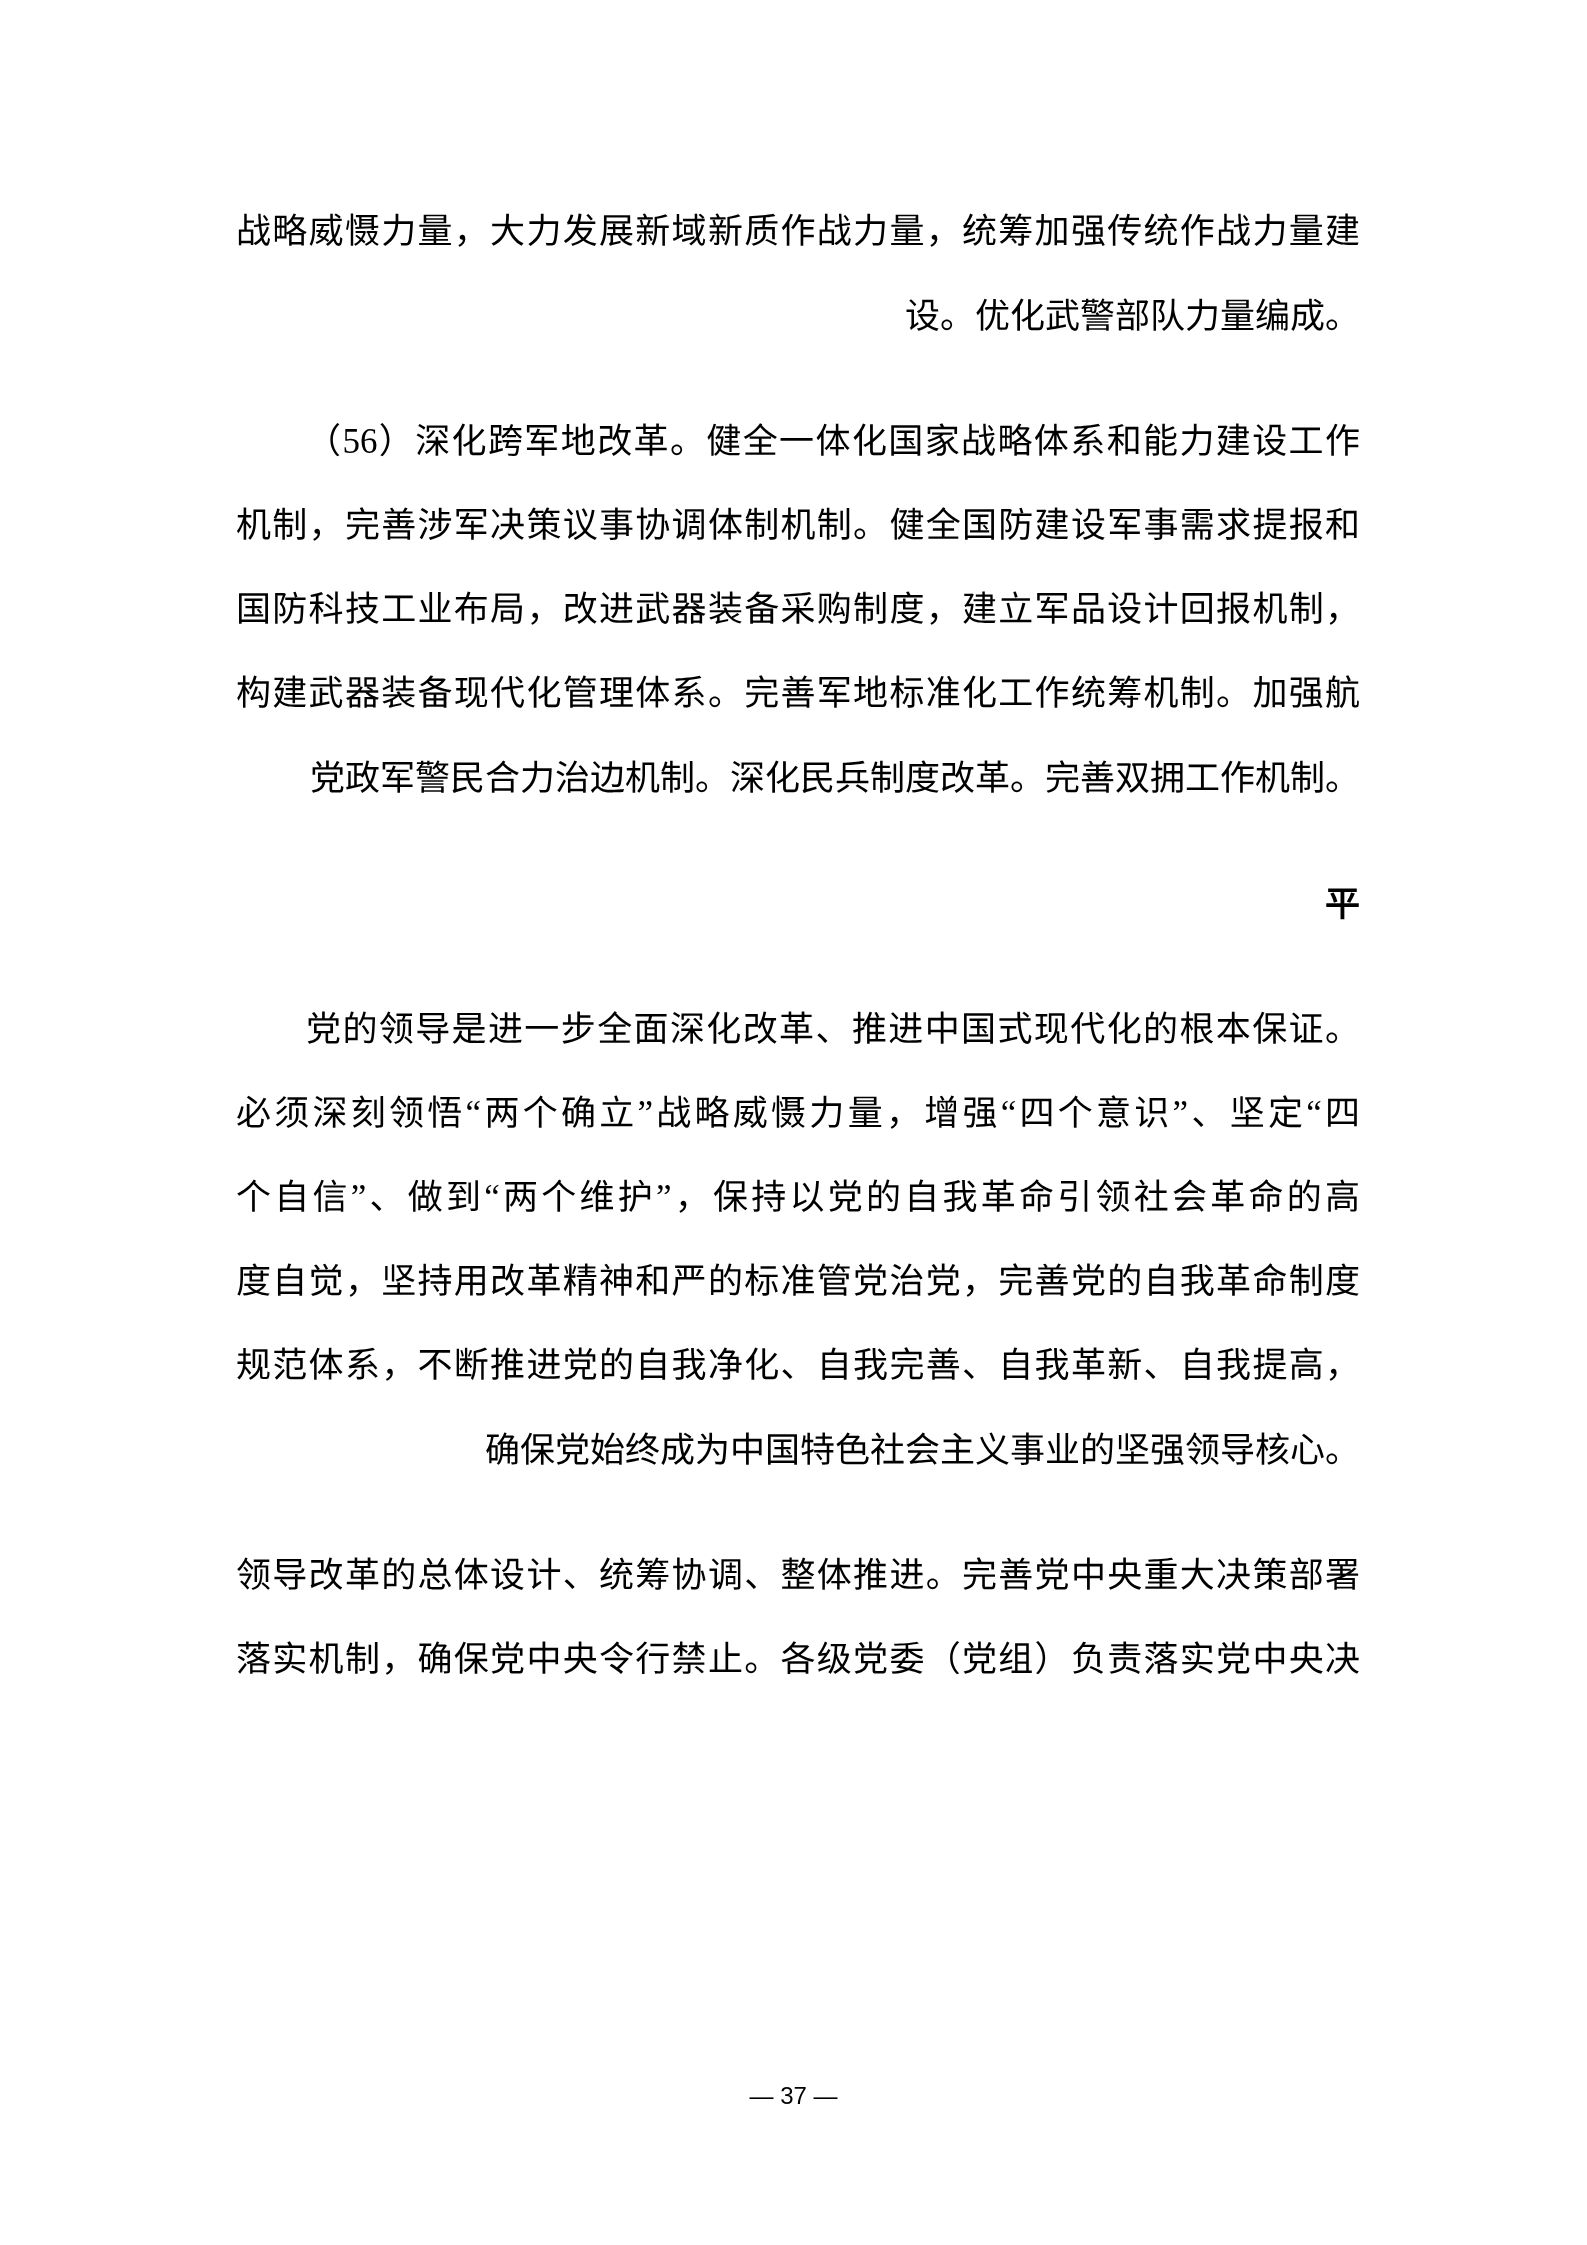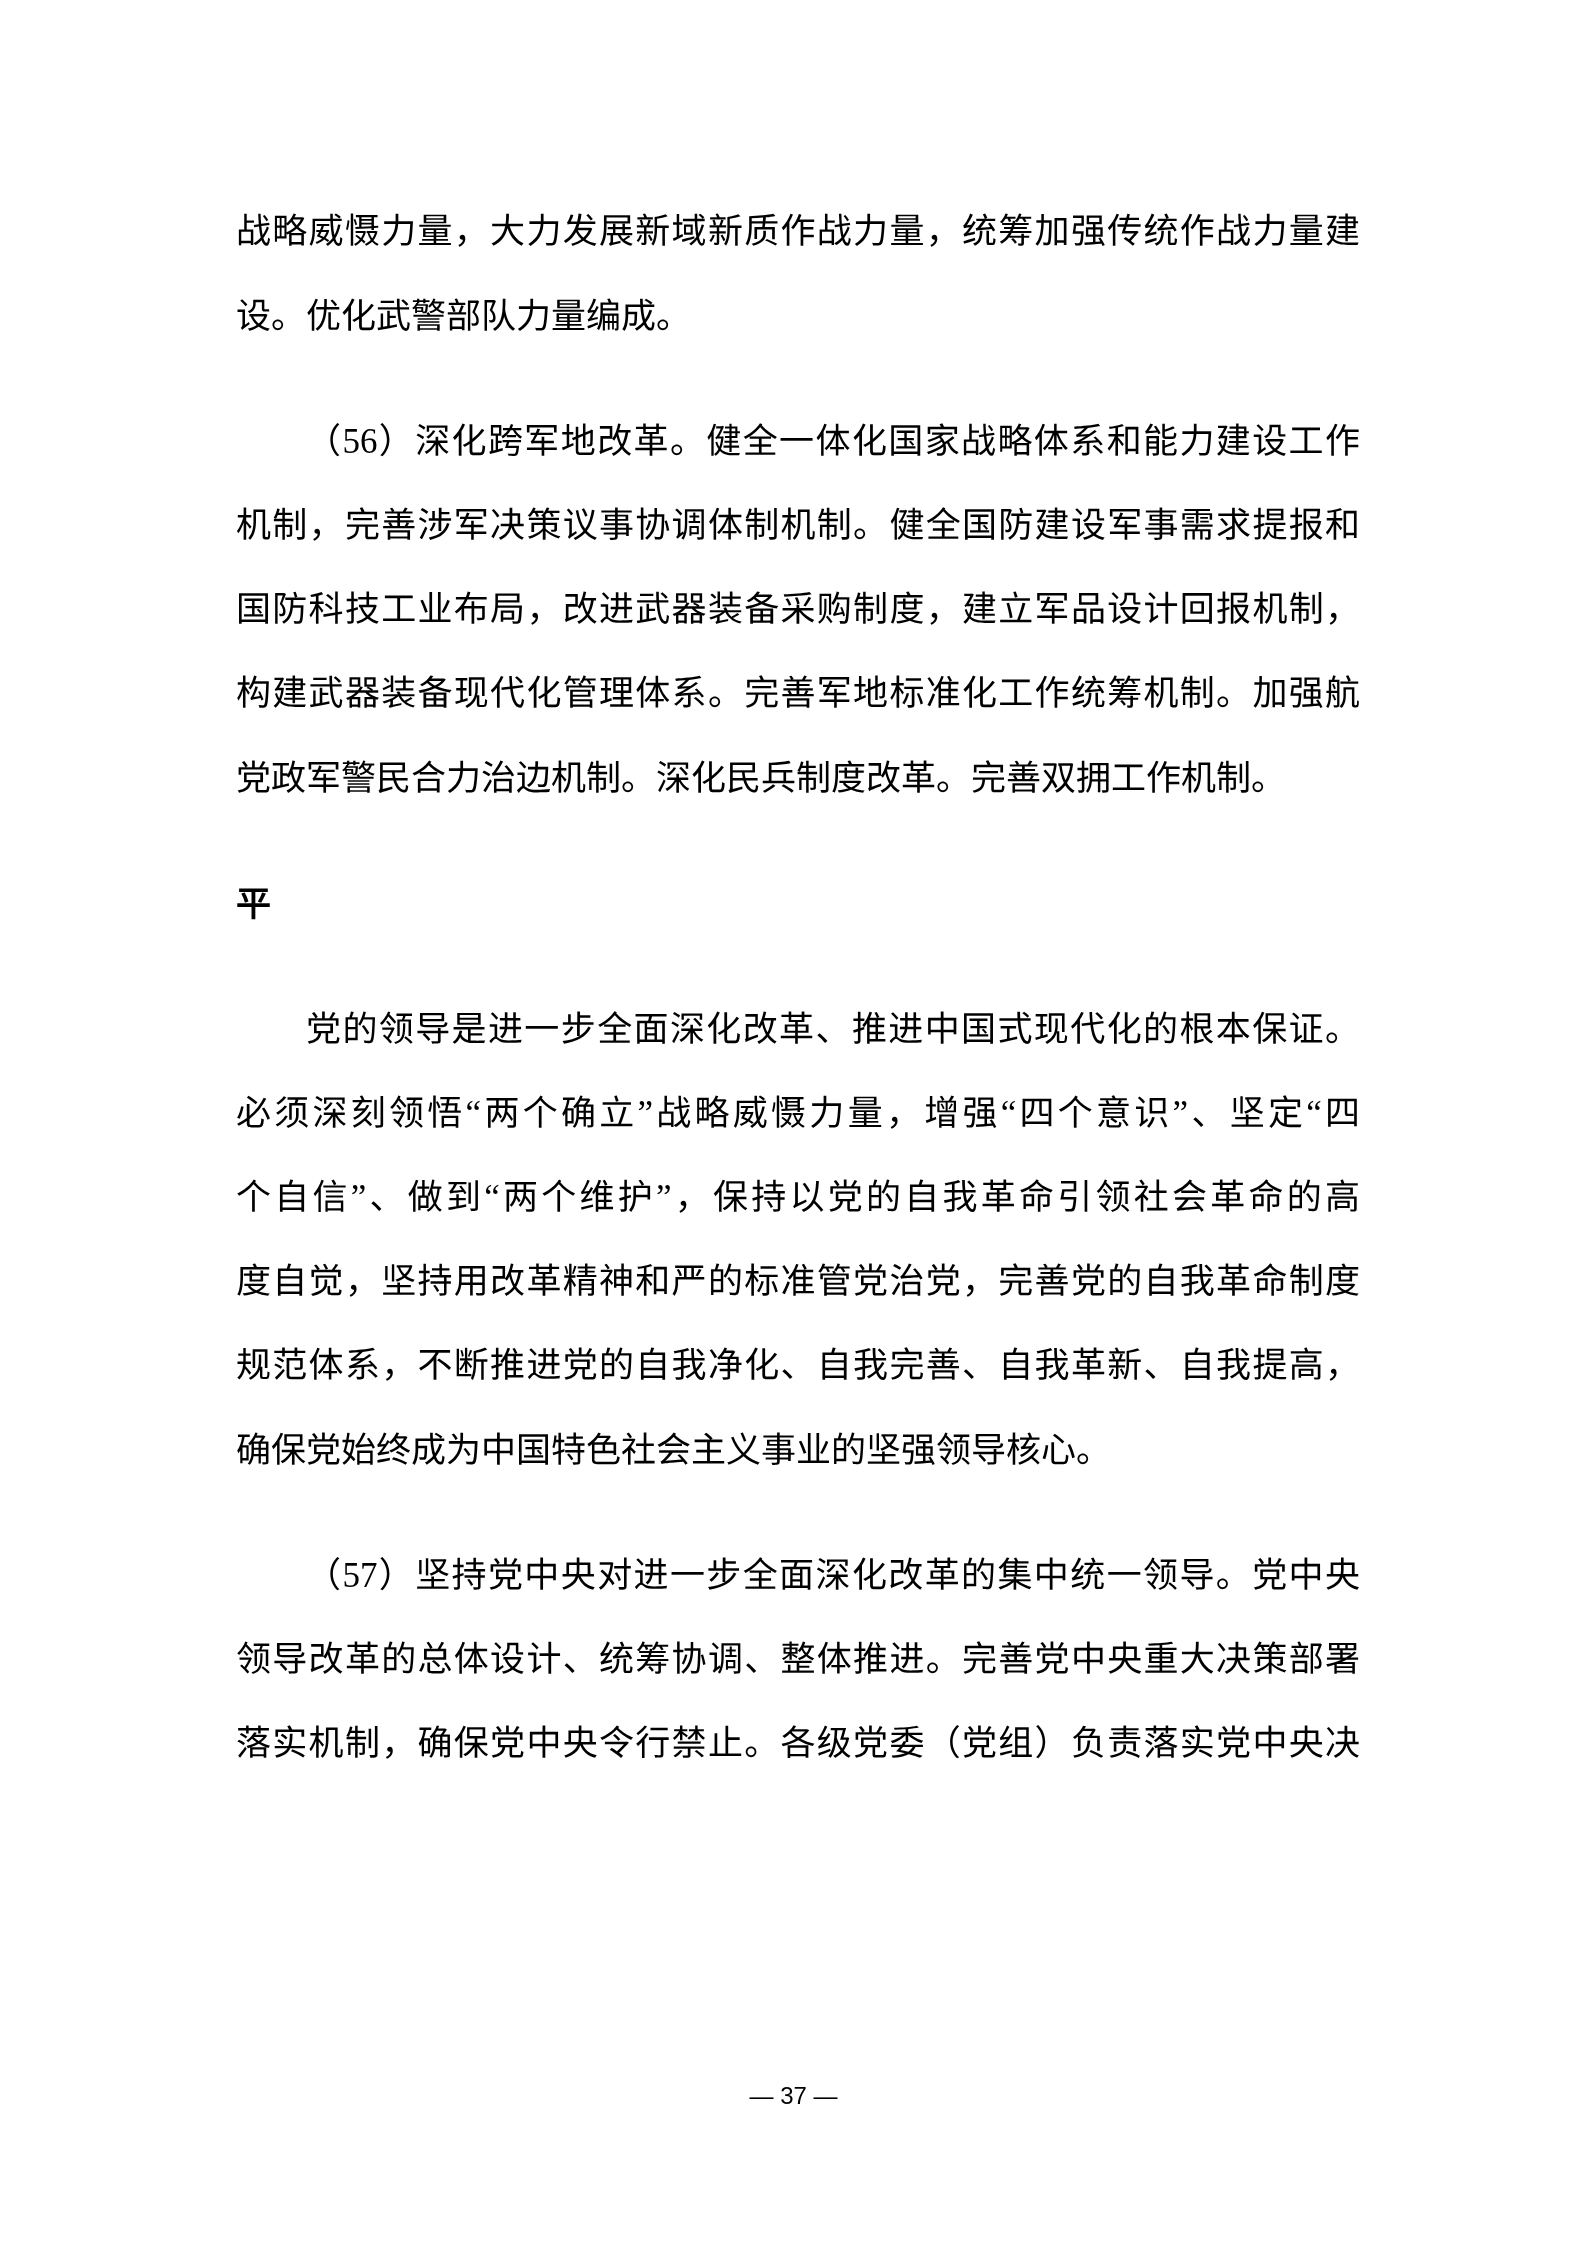--- a/index.html
+++ b/index.html
@@ -24,21 +24,21 @@
   }
   .para {
     margin: 0 0 42px 0;
     padding: 0;
   }
   .line {
     font-size: 35px;
     line-height: 84px;
     height: 84px;
     overflow: hidden;
-    text-align: left;
+    text-align: right;
     color: #000000;
   }
   .line.full {
     text-align: justify;
     text-align-last: justify;
     text-justify: inter-character;
     font-family: Liberation Serif, serif;
   }
   .line.indent {
     padding-left: 70px; 
@@ -78,19 +78,18 @@
       </div>
       <div class="para body">
         <div class="line full indent">党的领导是进一步全面深化改革、推进中国式现代化的根本保证。</div>
         <div class="line full">必须深刻领悟“两个确立”战略威慑力量，增强“四个意识”、坚定“四</div>
         <div class="line full">个自信”、做到“两个维护”，保持以党的自我革命引领社会革命的高</div>
         <div class="line full">度自觉，坚持用改革精神和严的标准管党治党，完善党的自我革命制度</div>
         <div class="line full">规范体系，不断推进党的自我净化、自我完善、自我革新、自我提高，</div>
         <div class="line">确保党始终成为中国特色社会主义事业的坚强领导核心。</div>
       </div>
       <div class="para body">
-        <div class="line full indent">（57）坚持党中央对进一步全面深化改革的集中统一领导。党中央</div>
         <div class="line full">领导改革的总体设计、统筹协调、整体推进。完善党中央重大决策部署</div>
         <div class="line full">落实机制，确保党中央令行禁止。各级党委（党组）负责落实党中央决</div>
       </div>
     </div>
   <div class="page-number">— 37 —</div>
 </div>
 
 </body></html>

